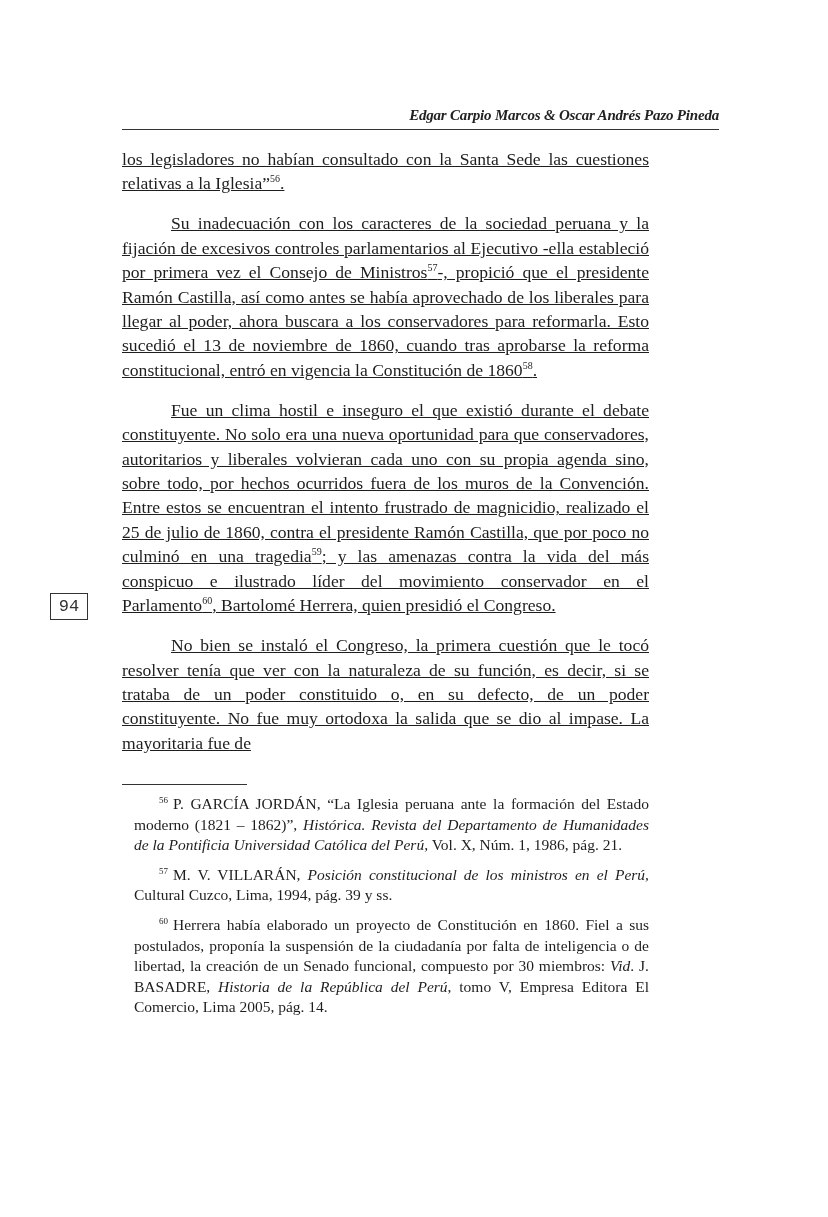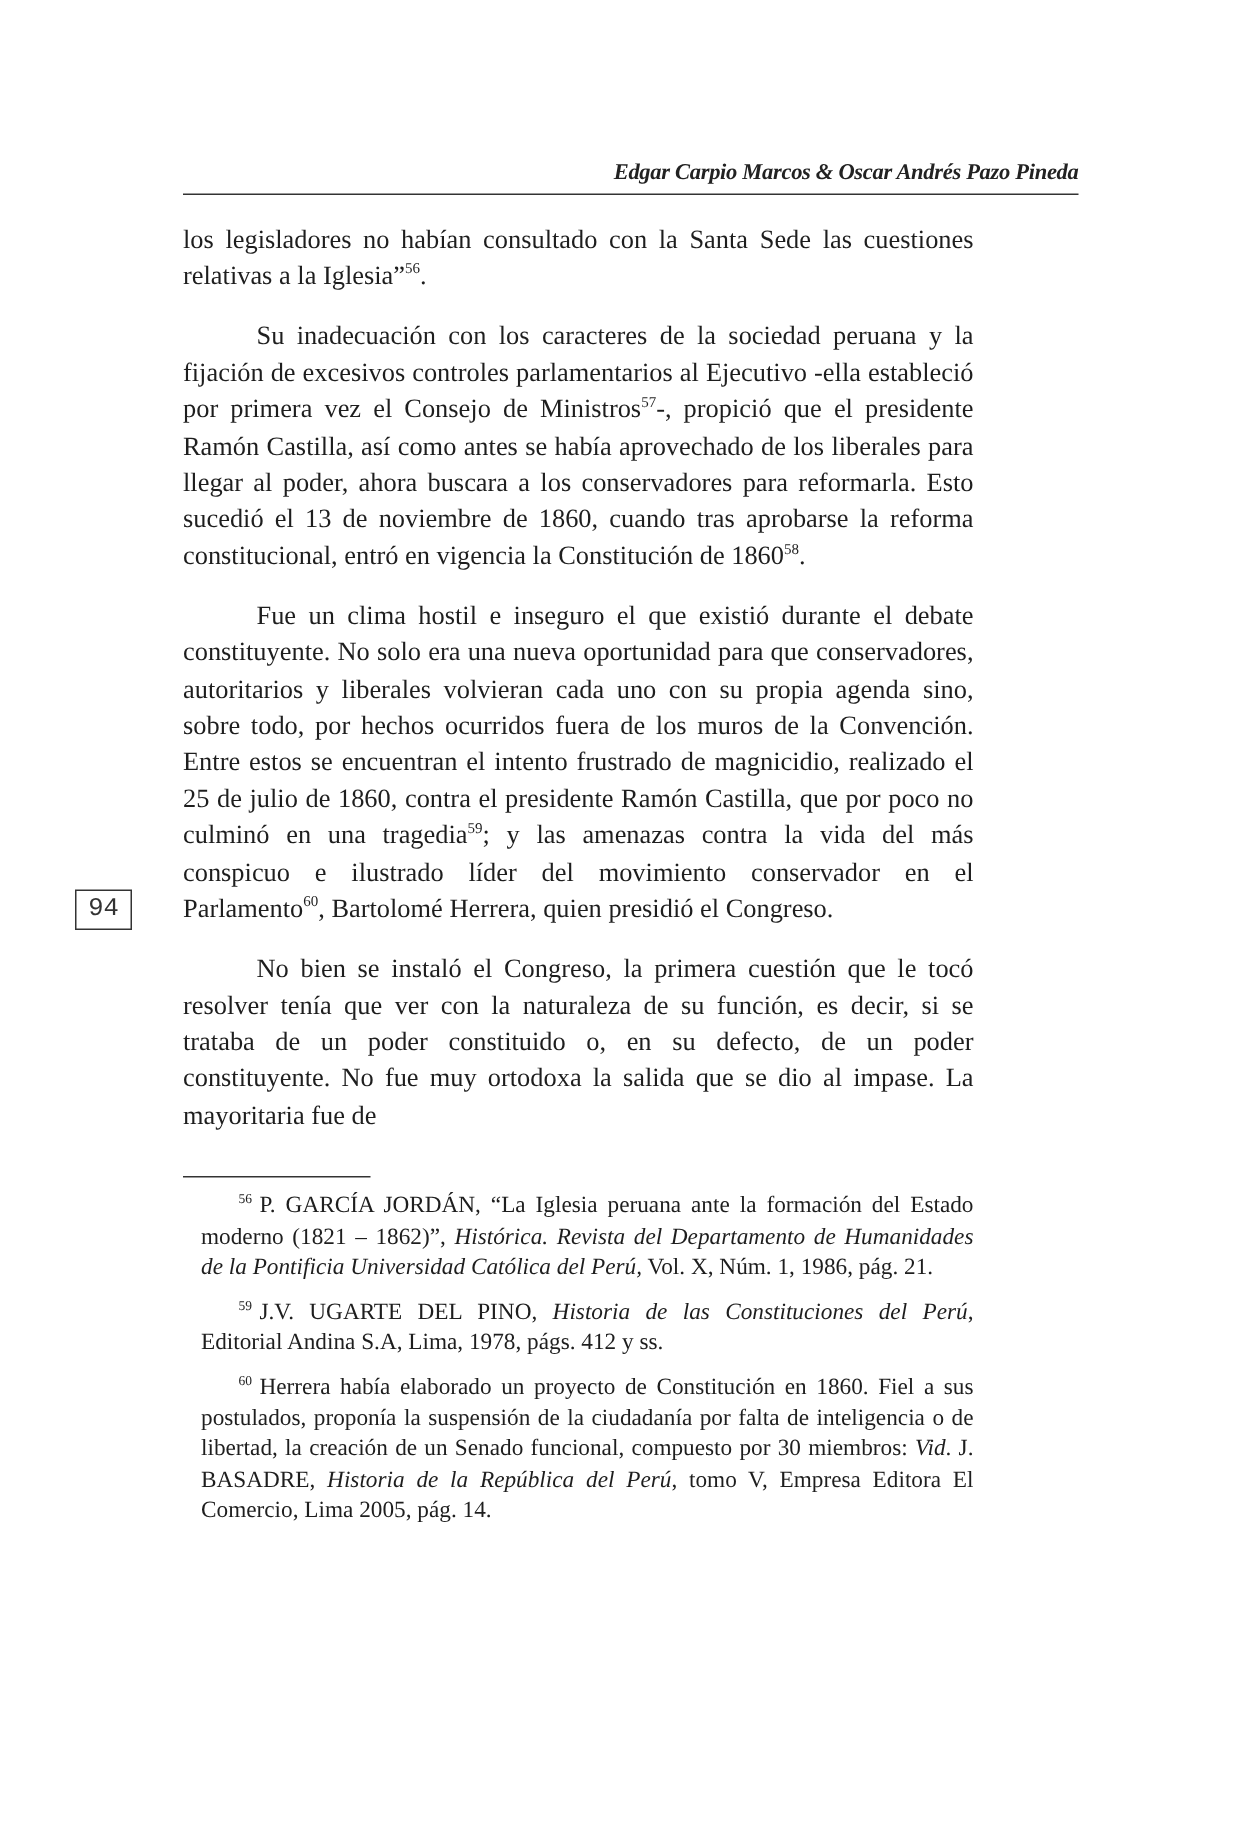--- a/index.html
+++ b/index.html
@@ -3,21 +3,21 @@
 <meta charset="utf-8">
 <style>
   html, body { margin: 0; padding: 0; background: #ffffff; }
   body { width: 828px; height: 1217px; position: relative; overflow: hidden;
          font-family: "Liberation Serif", "DejaVu Serif", serif; color: #1e1e1e; }
   .header { position: absolute; left: 122px; top: 106px; width: 597px; height: 23px;
             border-bottom: 1.5px solid #333; }
   .header-title { position: absolute; right: 0; top: 1px; font-style: italic; font-weight: bold;
                   font-size: 15px; letter-spacing: -0.2px; color: #222; text-align: center; }
   .body { position: absolute; left: 122px; top: 147px; width: 527px;
-          font-size: 17.6px; line-height: 24.4px; text-align: justify; }
+          font-size: 17.6px; line-height: 24.4px; text-align: justify; text-decoration: underline; }
   .body p { margin: 0 0 15.6px 0; text-indent: 0; }
   .body p.indent { text-indent: 49px; }
   sup { font-size: 10px; line-height: 0; vertical-align: 7px; }
   .page-num { position: absolute; left: 50px; top: 593px; width: 38px; height: 27px;
               border: 1.5px solid #333; box-sizing: border-box; text-align: center;
               font-size: 17px; line-height: 25px; color: #333; font-family: Liberation Mono, monospace; }
   .fn-sep { position: absolute; left: 122px; top: 784px; width: 125px; height: 0;
             border-top: 1.3px solid #333; }
   .footnotes { position: absolute; left: 122px; top: 794px; width: 527px;
                font-size: 15.5px; line-height: 20.6px; text-align: justify; }
@@ -38,15 +38,15 @@
   <p><span>los legisladores no habían consultado con la Santa Sede las cuestiones relativas a la Iglesia”</span><sup>56</sup><span>.</span></p>
   <p class="indent"><span>Su inadecuación con los caracteres de la sociedad peruana y la fijación de excesivos controles parlamentarios al Ejecutivo -ella estableció por primera vez el Consejo de Ministros</span><sup>57</sup><span>-, propició que el presidente Ramón Castilla, así como antes se había aprovechado de los liberales para llegar al poder, ahora buscara a los conservadores para reformarla. Esto sucedió el 13 de noviembre de 1860, cuando tras aprobarse la reforma constitucional, entró en vigencia la Constitución de 1860</span><sup>58</sup><span>.</span></p>
   <p class="indent"><span>Fue un clima hostil e inseguro el que existió durante el debate constituyente. No solo era una nueva oportunidad para que conservadores, autoritarios y liberales volvieran cada uno con su propia agenda sino, sobre todo, por hechos ocurridos fuera de los muros de la Convención. Entre estos se encuentran el intento frustrado de magnicidio, realizado el 25 de julio de 1860, contra el presidente Ramón Castilla, que por poco no culminó en una tragedia</span><sup>59</sup><span>; y las amenazas contra la vida del más conspicuo e ilustrado líder del movimiento conservador en el Parlamento</span><sup>60</sup><span>, Bartolomé Herrera, quien presidió el Congreso.</span></p>
   <p class="indent"><span>No bien se instaló el Congreso, la primera cuestión que le tocó resolver tenía que ver con la naturaleza de su función, es decir, si se trataba de un poder constituido o, en su defecto, de un poder constituyente. No fue muy ortodoxa la salida que se dio al impase. La mayoritaria fue de</span></p>
 </div>
 
 <div class="fn-sep"></div>
 
 <div class="footnotes">
   <p class="fn"><sup>56</sup><span>P. GARCÍA JORDÁN, “La Iglesia peruana ante la formación del Estado moderno (1821 – 1862)”, </span><span class="it">Histórica. Revista del Departamento de Humanidades de la Pontificia Universidad Católica del Perú,</span><span> Vol. X, Núm. 1, 1986, pág. 21.</span></p>
-  <p class="fn"><sup>59</sup><span>J.V. UGARTE DEL PINO, </span><span class="it">Historia de las Constituciones del Perú</span><span>, Editorial Andina S.A, Lima, 1978, págs. 412 y ss.</span></p>
+  <p class="fn"><sup>57</sup><span>M. V. VILLARÁN, </span><span class="it">Posición constitucional de los ministros en el Perú,</span><span> Cultural Cuzco, Lima, 1994, pág. 39 y ss.</span></p>
   <p class="fn"><sup>60</sup><span>Herrera había elaborado un proyecto de Constitución en 1860. Fiel a sus postulados, proponía la suspensión de la ciudadanía por falta de inteligencia o de libertad, la creación de un Senado funcional, compuesto por 30 miembros: </span><span class="it">Vid</span><span>. J. BASADRE, </span><span class="it">Historia de la República del Perú</span><span>, tomo V, Empresa Editora El Comercio, Lima 2005, pág. 14.</span></p>
 </div>
 
 </body></html>

